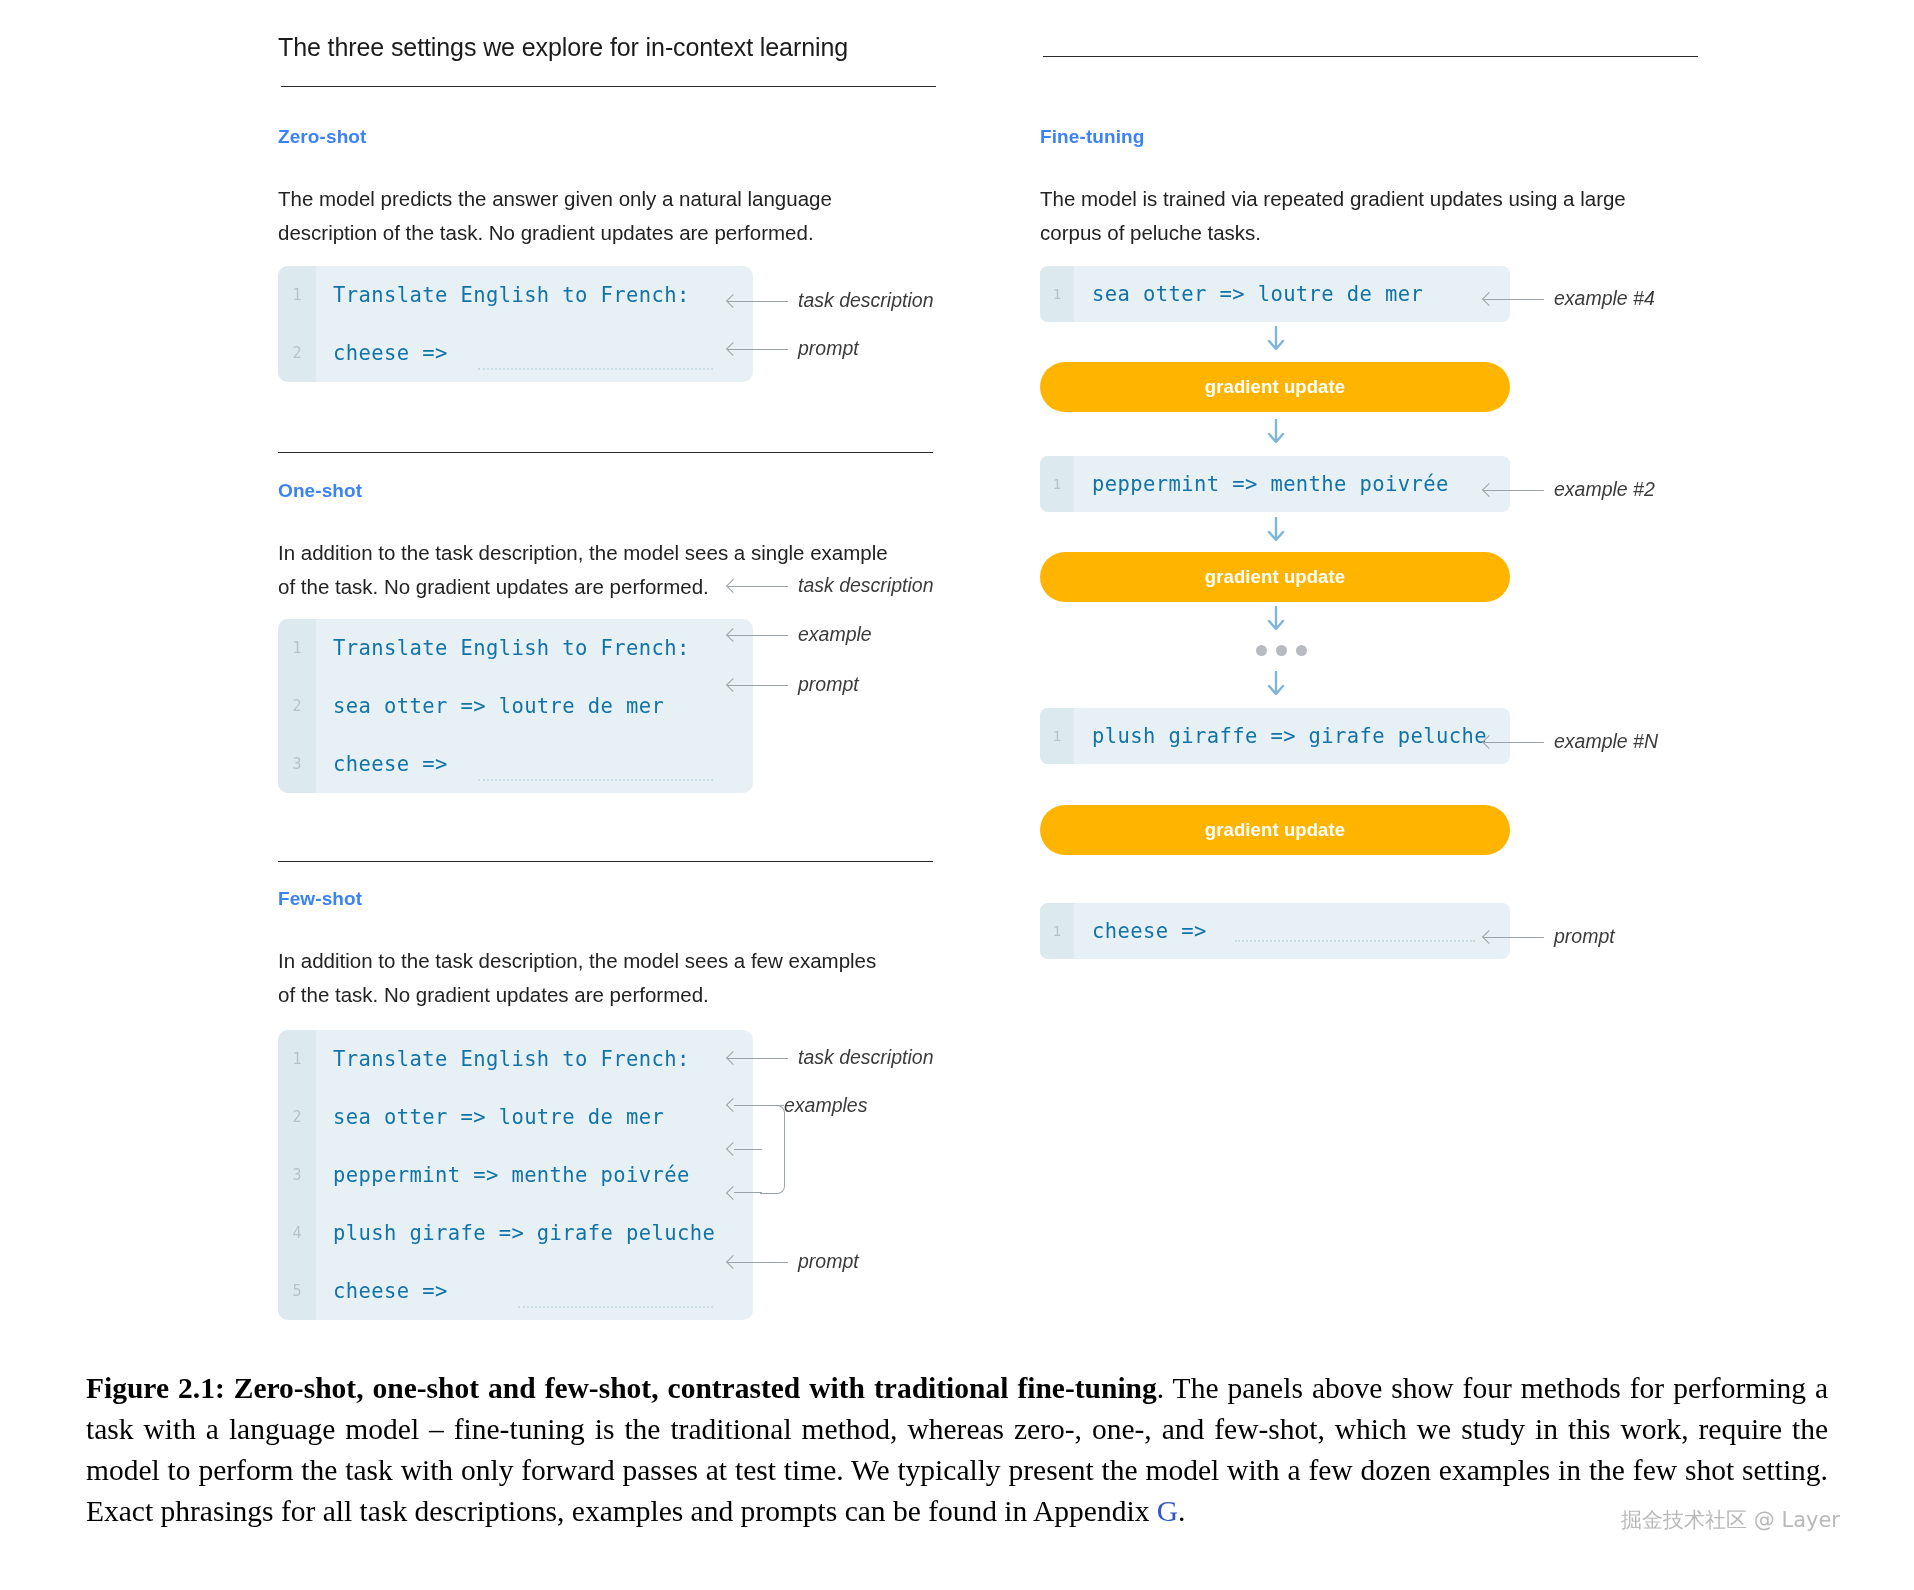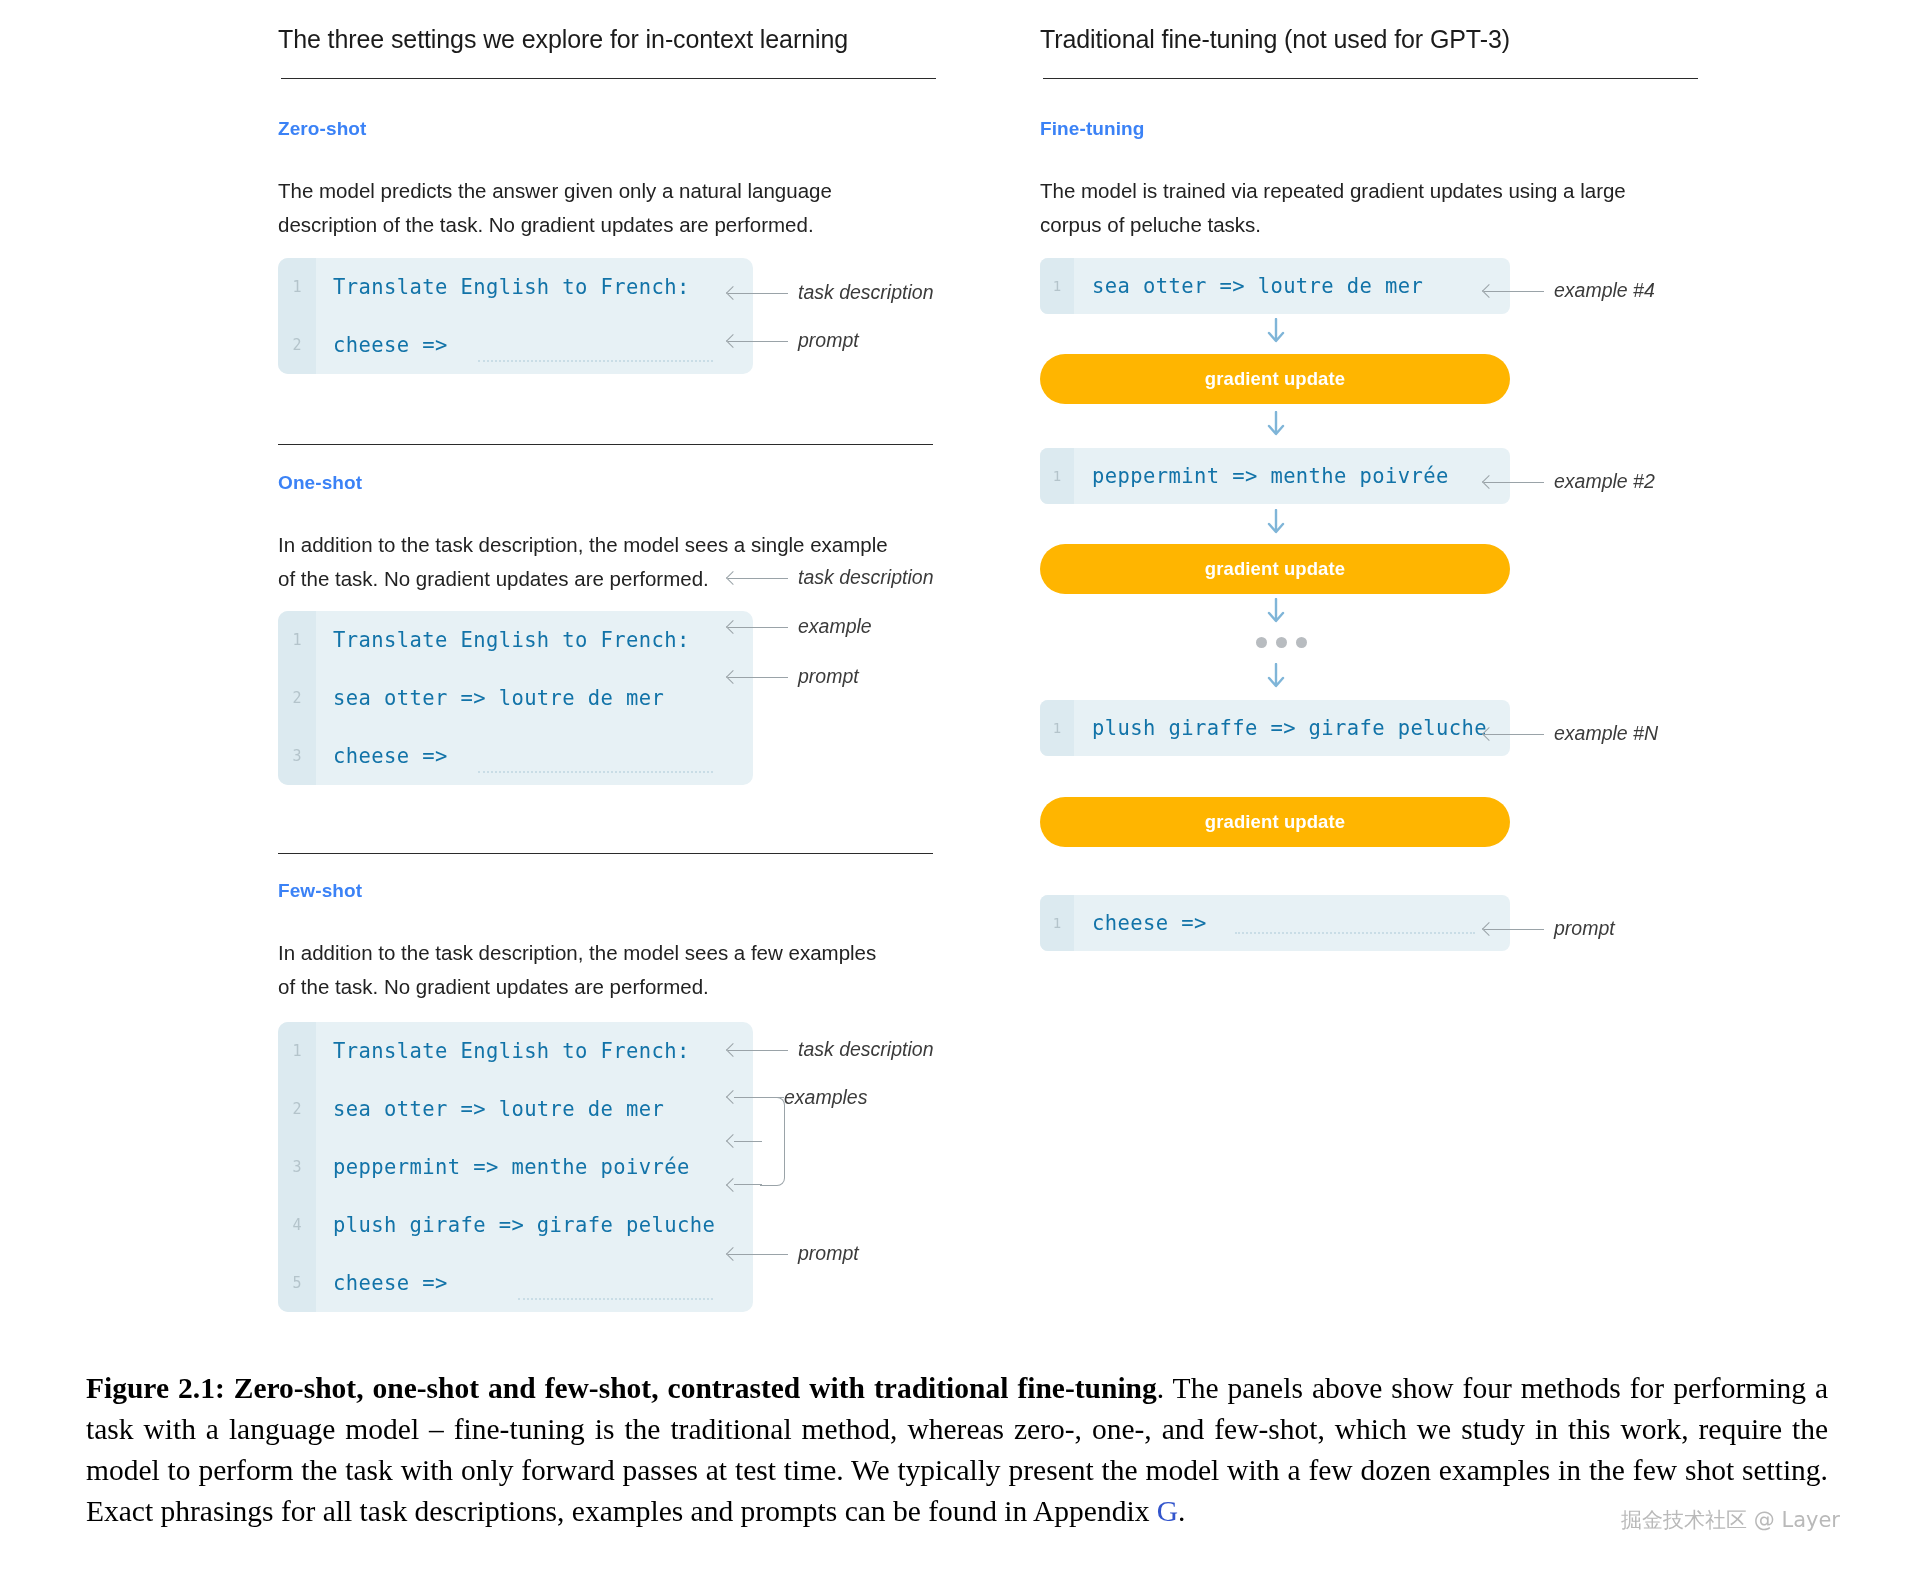--- a/index.html
+++ b/index.html
@@ -12,21 +12,21 @@
     height: 1590px;
     position: relative;
     font-family: "Liberation Sans", sans-serif;
     color: #1a1a1a;
     overflow: hidden;
   }
 
   
   .figure {
     position: absolute;
-    left: 0; top: 0;
+    left: 0; top: 8px;
     width: 1914px;
     height: 1330px;
   }
 
   .col {
     position: absolute;
     top: 24px;
   }
   .col-left  { left: 278px; width: 660px; }
   .col-right { left: 1040px; width: 660px; }
@@ -404,21 +404,20 @@
 
   <div class="anno" style="left:728px;top:1242px;">
     <span class="arrow">
         <span class="shaft"></span>
         <span class="head"></span>
       </span>
     <span class="lbl">prompt</span>
   </div>
 
   <div class="col col-right">
-    <div class="col-title">Traditional fine-tuning (not used for GPT-3)</div>
     <hr class="col-rule">
   </div>
 
   <div style="position:absolute;left:1040px;top:118px;">
     <div class="sec-head">Fine-tuning</div>
     <div class="sec-body">The model is trained via repeated gradient updates using a large corpus of peluche tasks.</div>
   </div>
 
   <div class="ft-card" style="top:258px;">
     <div class="gutter"></div>

